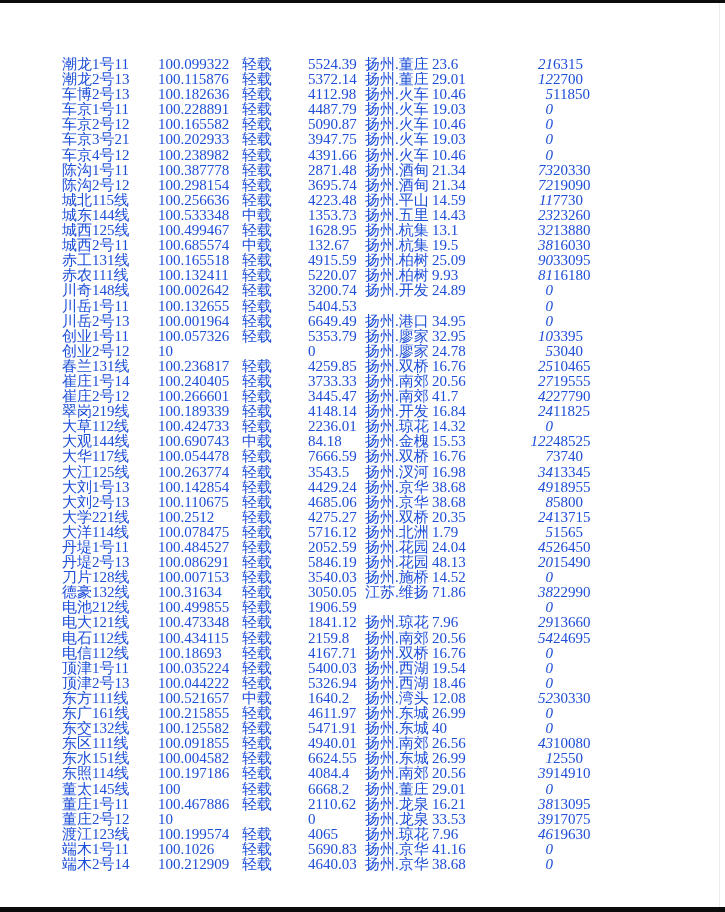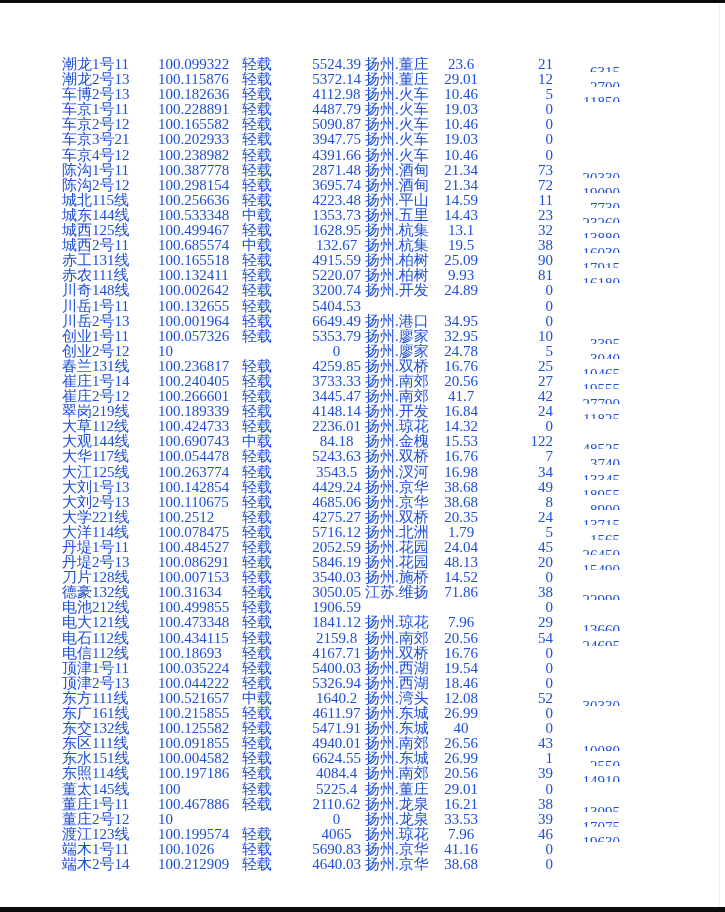--- a/index.html
+++ b/index.html
@@ -11,25 +11,25 @@
   .bar.top{top:0;height:3px;}
   .bar.bottom{top:907px;height:5px;}
   .right-edge{position:absolute;top:3px;left:719px;width:1px;height:904px;background:#ededed;}
   .table{position:absolute;left:62px;top:57px;width:558px;}
   .row{display:flex;height:15.1px;line-height:15.2px;font-size:15px;color:#1d4ed8;white-space:nowrap;}
   .cell{display:block;overflow:hidden;}
   .c-name{width:80px;text-align:left;}
   .c-v10 {width:31px;text-align:right;}
   .c-ratio{width:64px;text-align:left;}
   .c-load{width:71px;text-align:left;padding-left:5px;box-sizing:border-box;font-family:Liberation Serif, serif;}
-  .c-num {width:57px;text-align:center;}
+  .c-num {width:57px;text-align:left;}
   .c-city{width:67px;text-align:left;padding-left:0;box-sizing:border-box;}
-  .c-pct {width:58px;text-align:center;}
-  .c-cnt {width:63px;text-align:right;}
-  .c-cap {width:67px;text-align:right;margin-top:8px;}
+  .c-pct {width:58px;text-align:left;}
+  .c-cnt {width:63px;text-align:right;font-style:italic;}
+  .c-cap {width:67px;text-align:left;}
 </style>
 </head>
 <body style="color: rgb(60, 60, 60);">
 
 <div class="page">
   <div class="bar top"></div>
   <div class="table" id="tbl">
       <div class="row">
         <span class="cell c-name">潮龙1号11</span>
         <span class="cell c-v10">10</span>
@@ -175,21 +175,21 @@
       </div>
       <div class="row">
         <span class="cell c-name">赤工131线</span>
         <span class="cell c-v10">10</span>
         <span class="cell c-ratio">0.165518</span>
         <span class="cell c-load">轻载</span>
         <span class="cell c-num">4915.59</span>
         <span class="cell c-city">扬州.柏树</span>
         <span class="cell c-pct">25.09</span>
         <span class="cell c-cnt">90</span>
-        <span class="cell c-cap">17915</span>
+        <span class="cell c-cap">33095</span>
       </div>
       <div class="row">
         <span class="cell c-name">赤农111线</span>
         <span class="cell c-v10">10</span>
         <span class="cell c-ratio">0.132411</span>
         <span class="cell c-load">轻载</span>
         <span class="cell c-num">5220.07</span>
         <span class="cell c-city">扬州.柏树</span>
         <span class="cell c-pct">9.93</span>
         <span class="cell c-cnt">81</span>
@@ -314,21 +314,21 @@
         <span class="cell c-city">扬州.金槐</span>
         <span class="cell c-pct">15.53</span>
         <span class="cell c-cnt">122</span>
         <span class="cell c-cap">48525</span>
       </div>
       <div class="row">
         <span class="cell c-name">大华117线</span>
         <span class="cell c-v10">10</span>
         <span class="cell c-ratio">0.054478</span>
         <span class="cell c-load">轻载</span>
-        <span class="cell c-num">5243.63</span>
+        <span class="cell c-num">7666.59</span>
         <span class="cell c-city">扬州.双桥</span>
         <span class="cell c-pct">16.76</span>
         <span class="cell c-cnt">7</span>
         <span class="cell c-cap">3740</span>
       </div>
       <div class="row">
         <span class="cell c-name">大江125线</span>
         <span class="cell c-v10">10</span>
         <span class="cell c-ratio">0.263774</span>
         <span class="cell c-load">轻载</span>
@@ -351,21 +351,21 @@
       </div>
       <div class="row">
         <span class="cell c-name">大刘2号13</span>
         <span class="cell c-v10">10</span>
         <span class="cell c-ratio">0.110675</span>
         <span class="cell c-load">轻载</span>
         <span class="cell c-num">4685.06</span>
         <span class="cell c-city">扬州.京华</span>
         <span class="cell c-pct">38.68</span>
         <span class="cell c-cnt">8</span>
-        <span class="cell c-cap">8900</span>
+        <span class="cell c-cap">5800</span>
       </div>
       <div class="row">
         <span class="cell c-name">大学221线</span>
         <span class="cell c-v10">10</span>
         <span class="cell c-ratio">0.2512</span>
         <span class="cell c-load">轻载</span>
         <span class="cell c-num">4275.27</span>
         <span class="cell c-city">扬州.双桥</span>
         <span class="cell c-pct">20.35</span>
         <span class="cell c-cnt">24</span>
@@ -556,21 +556,21 @@
         <span class="cell c-city">扬州.南郊</span>
         <span class="cell c-pct">20.56</span>
         <span class="cell c-cnt">39</span>
         <span class="cell c-cap">14910</span>
       </div>
       <div class="row">
         <span class="cell c-name">董太145线</span>
         <span class="cell c-v10">10</span>
         <span class="cell c-ratio">0</span>
         <span class="cell c-load">轻载</span>
-        <span class="cell c-num">5225.4</span>
+        <span class="cell c-num">6668.2</span>
         <span class="cell c-city">扬州.董庄</span>
         <span class="cell c-pct">29.01</span>
         <span class="cell c-cnt">0</span>
         <span class="cell c-cap"></span>
       </div>
       <div class="row">
         <span class="cell c-name">董庄1号11</span>
         <span class="cell c-v10">10</span>
         <span class="cell c-ratio">0.467886</span>
         <span class="cell c-load">轻载</span>

